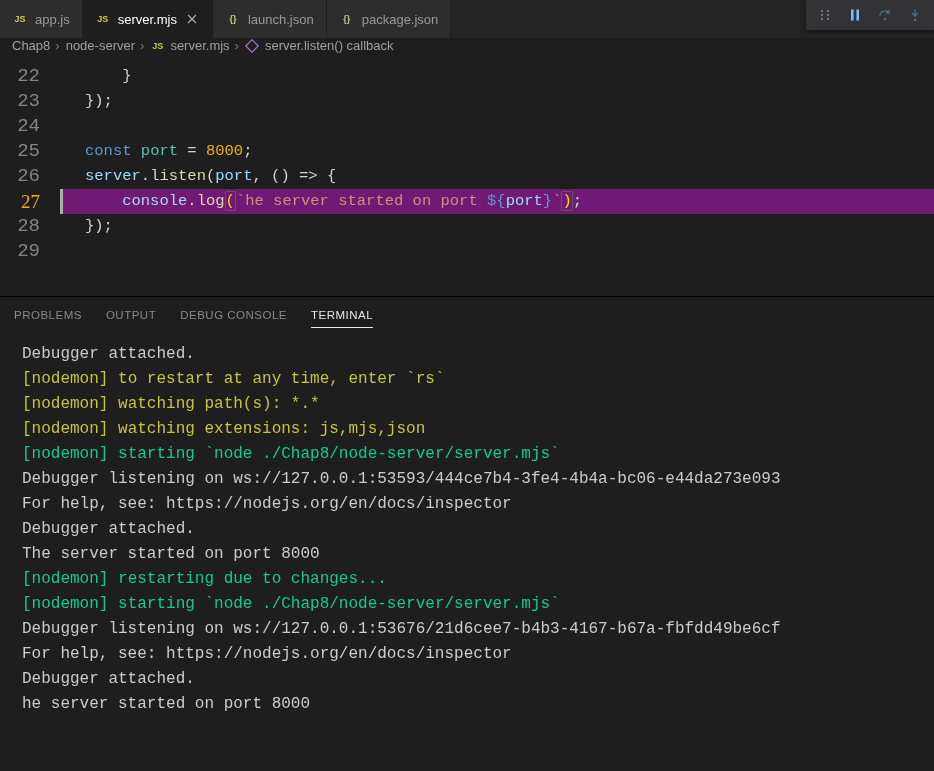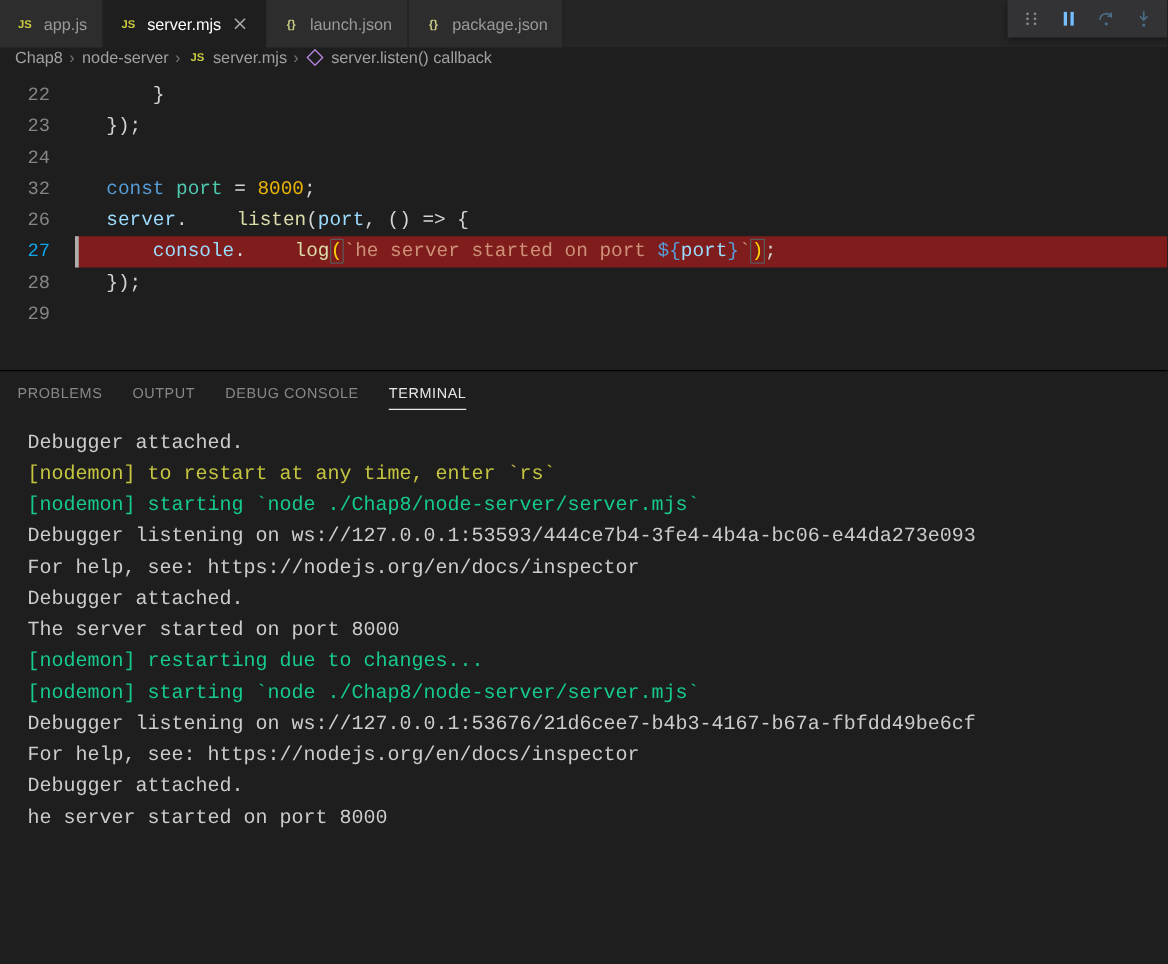--- a/index.html
+++ b/index.html
@@ -26,32 +26,32 @@
 
 
 .breadcrumbs { display:flex; align-items:flex-start; height:26px; padding:0 12px; gap:6px; color:#a0a0a0; font-size:13px; background:#1e1e1e; }
 .crumb { display:flex; align-items:center; gap:5px; cursor:pointer; }
 .crumb .chev { color:#777; }
 .crumb .bicon { width:15px; height:15px; display:flex; align-items:center; justify-content:center; }
 .bicon.method svg { stroke:#b180d7; }
 
 
 .editor { display:flex; height:232px; overflow:hidden; }
-.gutter { width:60px; text-align:right; padding-right:20px; color:#858585; font-size:15px; line-height:25px; }
+.gutter { width:60px; text-align:right; padding-right:20px; color:#858585; font-size:19px; line-height:25px; }
 .gutter div { height:25px; }
-.gutter .active { color:#0ea5e9; }
+.gutter .active { color:#eab308;font-family:Liberation Serif, serif; }
 .code { flex:1; font-size:15.5px; line-height:25px; position:relative; }
 .code .line { height:25px; white-space:pre; padding-left:25px; position:relative; }
-.code .line.hl { background:#7f1d1d; }
+.code .line.hl { background:#701a75; }
 .cursor-bar { position:absolute; left:0; top:0; width:3px; height:25px; background:#aeafad; }
 .tok-k { color:#569cd6; }
 .tok-v { color:#9cdcfe; }
 .tok-n { color:#eab308; }
 .tok-o { color:#4ec9b0; }
-.tok-f { color:#dcdcaa;margin-left:39px; }
+.tok-f { color:#dcdcaa; }
 .tok-s { color:#ce9178; }
 .tok-p { color:#d4d4d4; }
 .tok-y { color:#ffd700; }
 .tok-b { color:#569cd6; }
 .bracket-match { border:1px solid #5a5a5a; border-radius:1px; padding:0 0; }
 
 
 .panel { border-top:1px solid #000; }
 .panel-tabs { display:flex; gap:24px; padding:8px 14px 2px;align-items:flex-end; }
 .ptab { font-size:11.5px; letter-spacing:0.5px; color:#888; cursor:pointer; padding:4px 0 6px; border-bottom:1px solid transparent; }
@@ -145,21 +145,21 @@
       </span>
     <span>server.listen() callback</span>
   </span>
 </div>
 
 <div class="editor mono">
   <div class="gutter">
     <div>22</div>
     <div>23</div>
     <div>24</div>
-    <div>32</div>
+    <div>25</div>
     <div>26</div>
     <div class="active">27</div>
     <div>28</div>
     <div>29</div>
   </div>
   <div class="code">
     <div class="line"><span class="tok-p">    }</span></div>
     <div class="line"><span class="tok-p">});</span></div>
     <div class="line"><span></span></div>
     <div class="line"><span class="tok-k">const</span><span class="tok-p"> </span><span class="tok-o">port</span><span class="tok-p"> = </span><span class="tok-n">8000</span><span class="tok-p">;</span></div>
@@ -173,20 +173,22 @@
 <div class="panel">
   <div class="panel-tabs">
     <div class="ptab">PROBLEMS</div>
     <div class="ptab">OUTPUT</div>
     <div class="ptab">DEBUG CONSOLE</div>
     <div class="ptab active">TERMINAL</div>
   </div>
   <div class="terminal mono">
     <div class="t-w">Debugger attached.</div>
     <div><span class="t-y">[nodemon]</span><span class="t-y"> to restart at any time, enter `rs`</span></div>
+    <div><span class="t-y">[nodemon]</span><span class="t-y"> watching path(s): *.*</span></div>
+    <div><span class="t-y">[nodemon]</span><span class="t-y"> watching extensions: js,mjs,json</span></div>
     <div><span class="t-g">[nodemon]</span><span class="t-g"> starting `node ./Chap8/node-server/server.mjs`</span></div>
     <div class="t-w">Debugger listening on ws://127.0.0.1:53593/444ce7b4-3fe4-4b4a-bc06-e44da273e093</div>
     <div class="t-w">For help, see: https://nodejs.org/en/docs/inspector</div>
     <div class="t-w">Debugger attached.</div>
     <div class="t-w">The server started on port 8000</div>
     <div><span class="t-g">[nodemon]</span><span class="t-g"> restarting due to changes...</span></div>
     <div><span class="t-g">[nodemon]</span><span class="t-g"> starting `node ./Chap8/node-server/server.mjs`</span></div>
     <div class="t-w">Debugger listening on ws://127.0.0.1:53676/21d6cee7-b4b3-4167-b67a-fbfdd49be6cf</div>
     <div class="t-w">For help, see: https://nodejs.org/en/docs/inspector</div>
     <div class="t-w">Debugger attached.</div>

